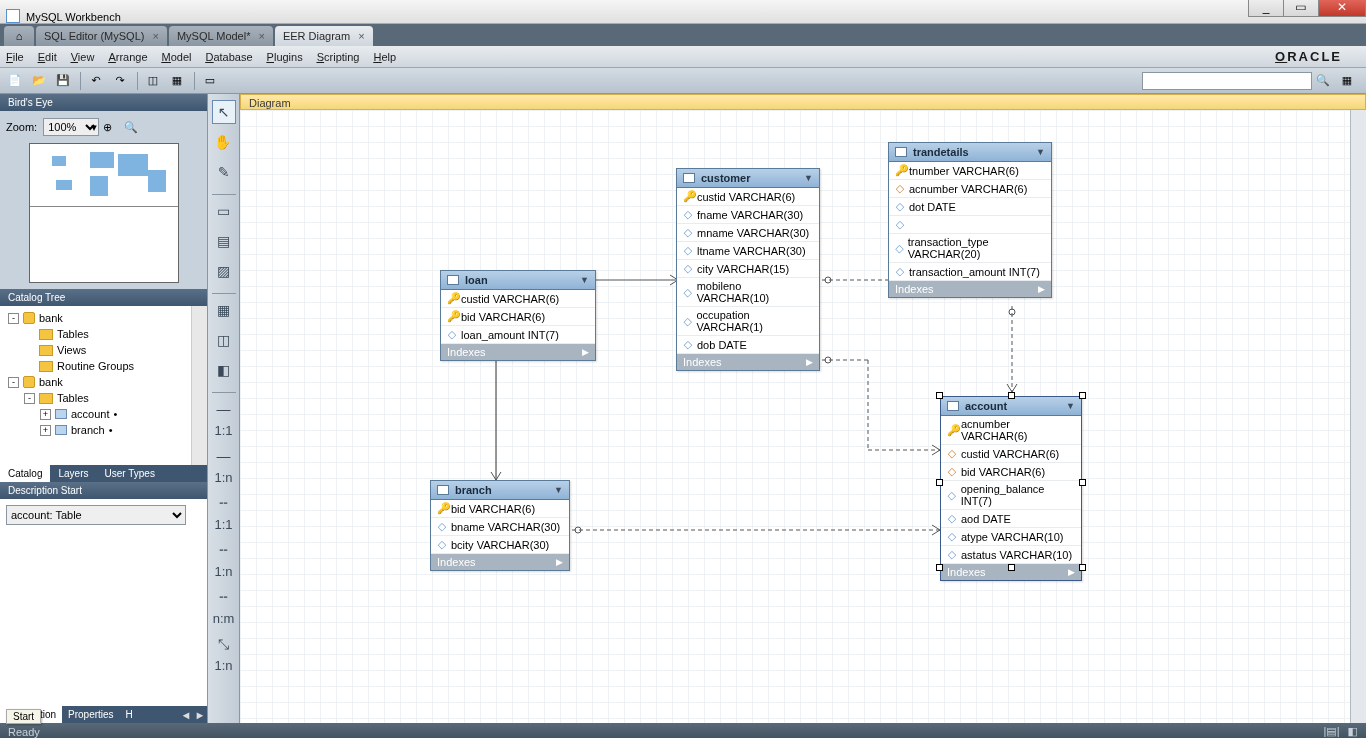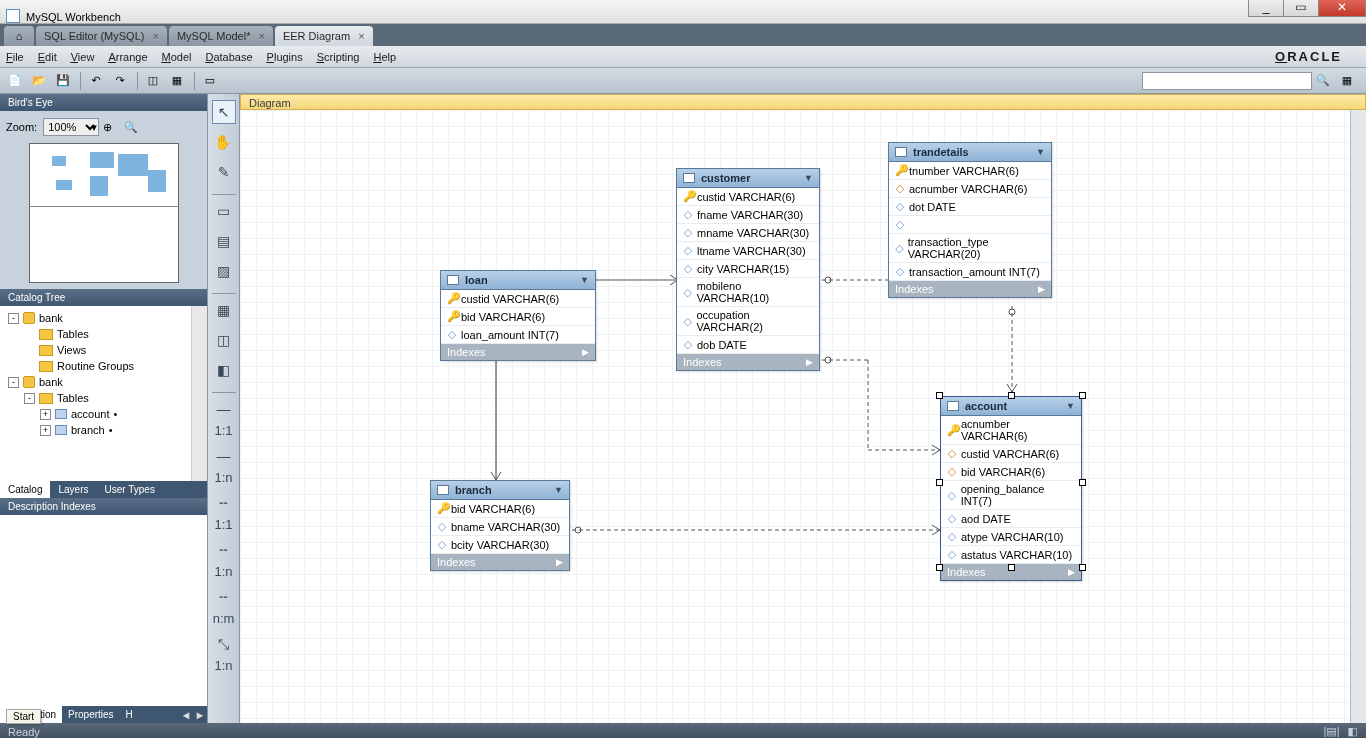--- a/index.html
+++ b/index.html
@@ -225,21 +225,24 @@
           </div>
         <div class="scroll"></div>
       </div>
       <div class="tabstrip" id="ctabs">
           <div class="t active">Catalog</div>
           <div class="t">Layers</div>
           <div class="t">User Types</div>
         </div>
     </div>
 
-    <div class="phead">Description Indexes</div>
+    <div class="phead">Description Start</div>
+    <div class="descbody">
+      <select><option>account: Table</option></select>
+    </div>
     <div style="flex:1;background:#fff"></div>
     <div class="bottomtabs" id="dtabs">
     <div class="t active">Description</div>
         <div class="t">Properties</div>
         <div class="t">H</div>
         <div class="nav">
           <span>◄</span>
           <span>►</span>
         </div>
       </div>
@@ -380,21 +383,21 @@
           <div class="erow">
             <span class="k diab">◇</span>
             <span>city VARCHAR(15)</span>
           </div>
           <div class="erow">
             <span class="k diab">◇</span>
             <span>mobileno VARCHAR(10)</span>
           </div>
           <div class="erow">
             <span class="k diab">◇</span>
-            <span>occupation VARCHAR(2)</span>
+            <span>occupation VARCHAR(1)</span>
           </div>
           <div class="erow">
             <span class="k diab">◇</span>
             <span>dob DATE</span>
           </div>
           <div class="efoot">
             <span>Indexes</span>
             <span class="arrow">▶</span>
           </div>
         </div>

